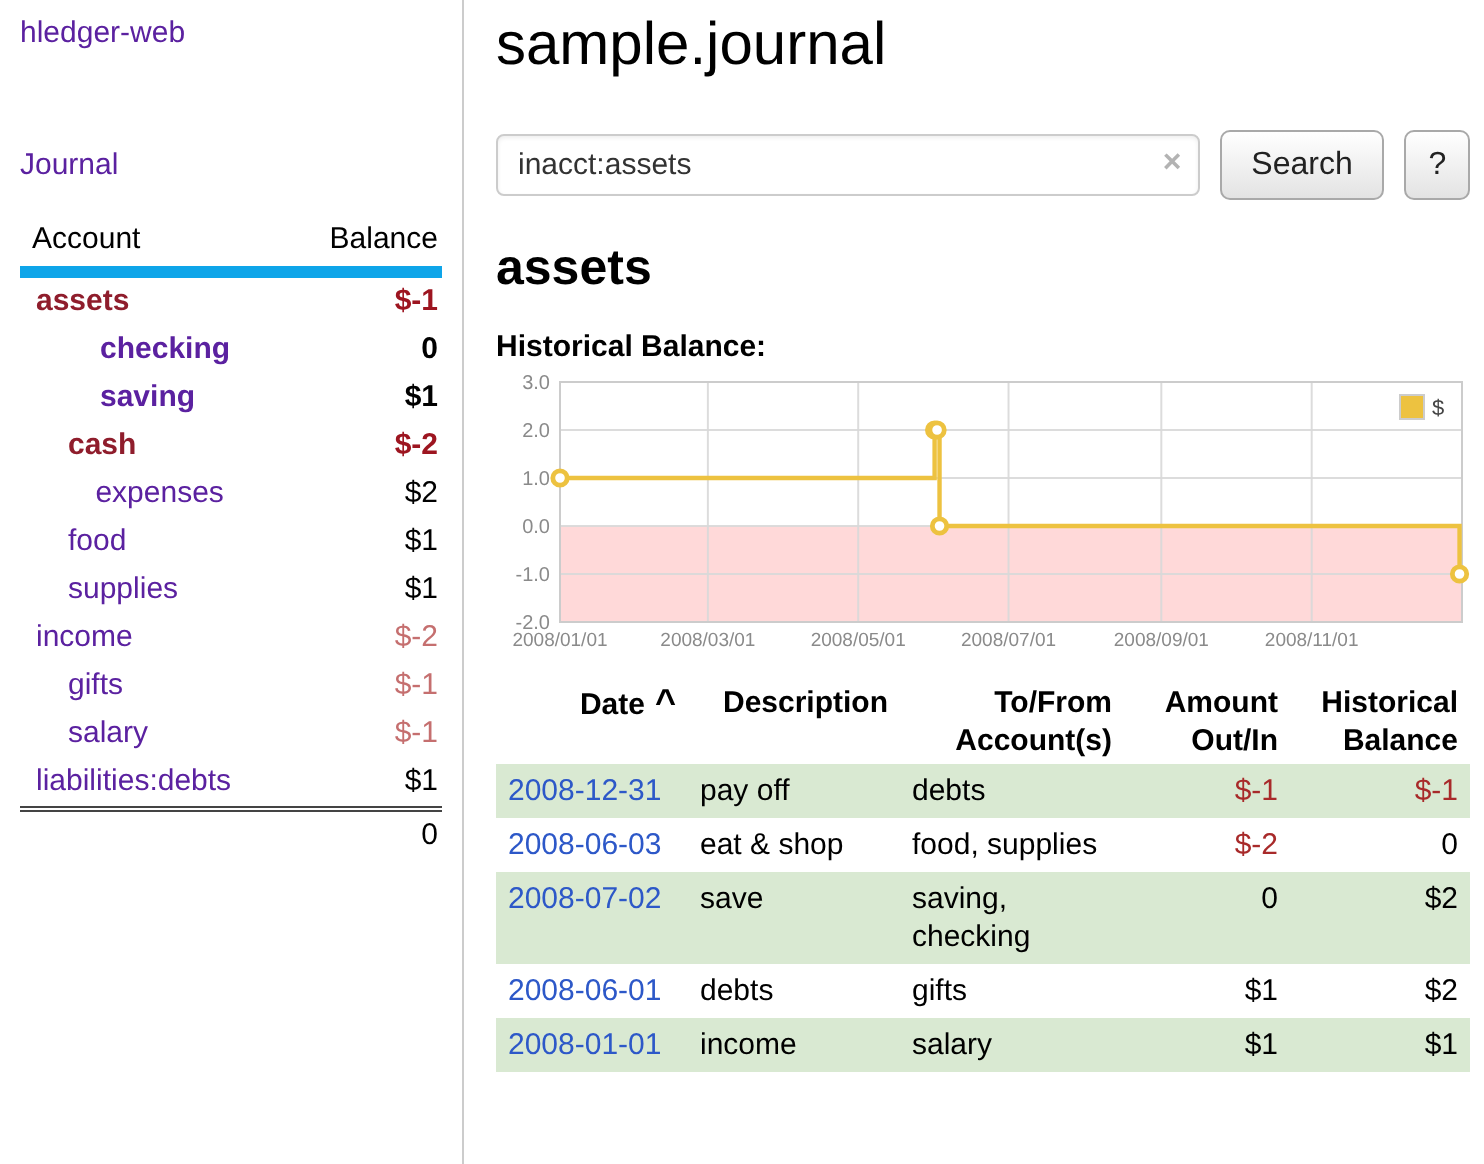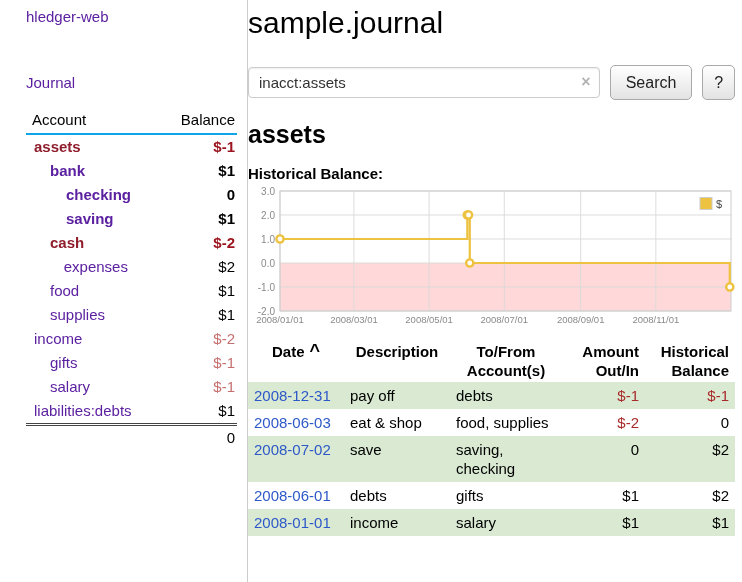--- a/index.html
+++ b/index.html
@@ -5,30 +5,30 @@
   * { box-sizing: border-box; }
   html,body { margin:0; padding:0; }
   body {
     width:742px; height:582px; overflow:hidden; background:#fff;
     font-family:"Liberation Sans", sans-serif; color:#000; position:relative;
   }
   a { text-decoration:none; cursor:pointer; }
 
   
   .sidebar {
-    position:absolute; left:16px; top:0; width:232px; height:582px;
+    position:absolute; left:0; top:0; width:232px; height:582px;
     border-right:1px solid #ccc; padding:8px 10px 0 10px;
   }
   .brand a { color:var(--link-purple); font-size:15px; }
   .nav { margin-top:48px; }
   .nav a { color:var(--link-purple); font-size:15px; }
   table.accounts { border-collapse:collapse; width:100%; margin-top:16px; font-size:15px; }
   table.accounts th {
     font-weight:400; text-align:left; padding:3px 2px 5px 6px;
-    border-bottom:2px solid #0ea5e9;
+    border-bottom:6px solid #0ea5e9;
   }
   table.accounts th.bal-h { text-align:right; padding-right:2px; }
   table.accounts td { padding:3px 2px; line-height:18px; }
   td.acct-bal { text-align:right; padding-right:2px; }
   tr.bold td, tr.bold a { font-weight:700; }
   .acct-link { color:var(--link-purple); }
   .acct-link.current { color:var(--current-account); }
   .neg-strong { color:var(--negative-strong); }
   .neg-soft { color:var(--negative-soft); }
   tr.total-row td { border-top:3px double #444; padding-top:3px; }
@@ -55,21 +55,21 @@
     font-family:"Liberation Sans", sans-serif;
   }
   .btn.help { width:33px; padding:0; }
   h2.account-heading { margin:20px 0 0 0; font-size:25px; font-weight:700; }
   .chart-label { margin:16px 0 4px 0; font-size:15px; font-weight:700; }
   svg.chart { display:block; }
   svg.chart text { font-family:"Liberation Sans", sans-serif; }
 
   
   table.register { border-collapse:collapse; table-layout:fixed; width:487px; margin-top:10px; font-size:15px; }
-  table.register th { text-align:center; vertical-align:top; font-weight:700; padding:2px 6px; line-height:19px; }
+  table.register th { text-align:right; vertical-align:top; font-weight:700; padding:2px 6px; line-height:19px; }
   table.register th.c-amt, table.register th.c-bal { text-align:right; }
   table.register td { padding:4px 6px; vertical-align:top; line-height:19px; }
   td.c-amt, td.c-bal { text-align:right; }
   table.register tbody tr:nth-child(odd) { background:var(--row-green); }
   .c-date a { color:var(--link-blue); }
   .register .neg { color:var(--negative-table); }
   .sort-caret { font-weight:700; font-size:18px; margin-left:5px; }
 </style>
 </head>
 <body>
@@ -85,24 +85,20 @@
     <thead>
       <tr>
         <th class="acct-h">Account</th>
         <th class="bal-h">Balance</th>
       </tr>
     </thead>
     <tbody id="accounts-body">
         <tr class="account-row bold">
     <td class="acct-name" style="padding-left: 8px;"><a class="acct-link current">assets</a></td>
     <td class="acct-bal neg-strong">$-1</td>
-  </tr>
-        <tr class="account-row bold">
-    <td class="acct-name" style="padding-left: 24px;"><a class="acct-link">bank</a></td>
-    <td class="acct-bal">$1</td>
   </tr>
         <tr class="account-row bold">
     <td class="acct-name" style="padding-left: 40px;"><a class="acct-link">checking</a></td>
     <td class="acct-bal">0</td>
   </tr>
         <tr class="account-row bold">
     <td class="acct-name" style="padding-left: 40px;"><a class="acct-link">saving</a></td>
     <td class="acct-bal">$1</td>
   </tr>
         <tr class="account-row bold">

